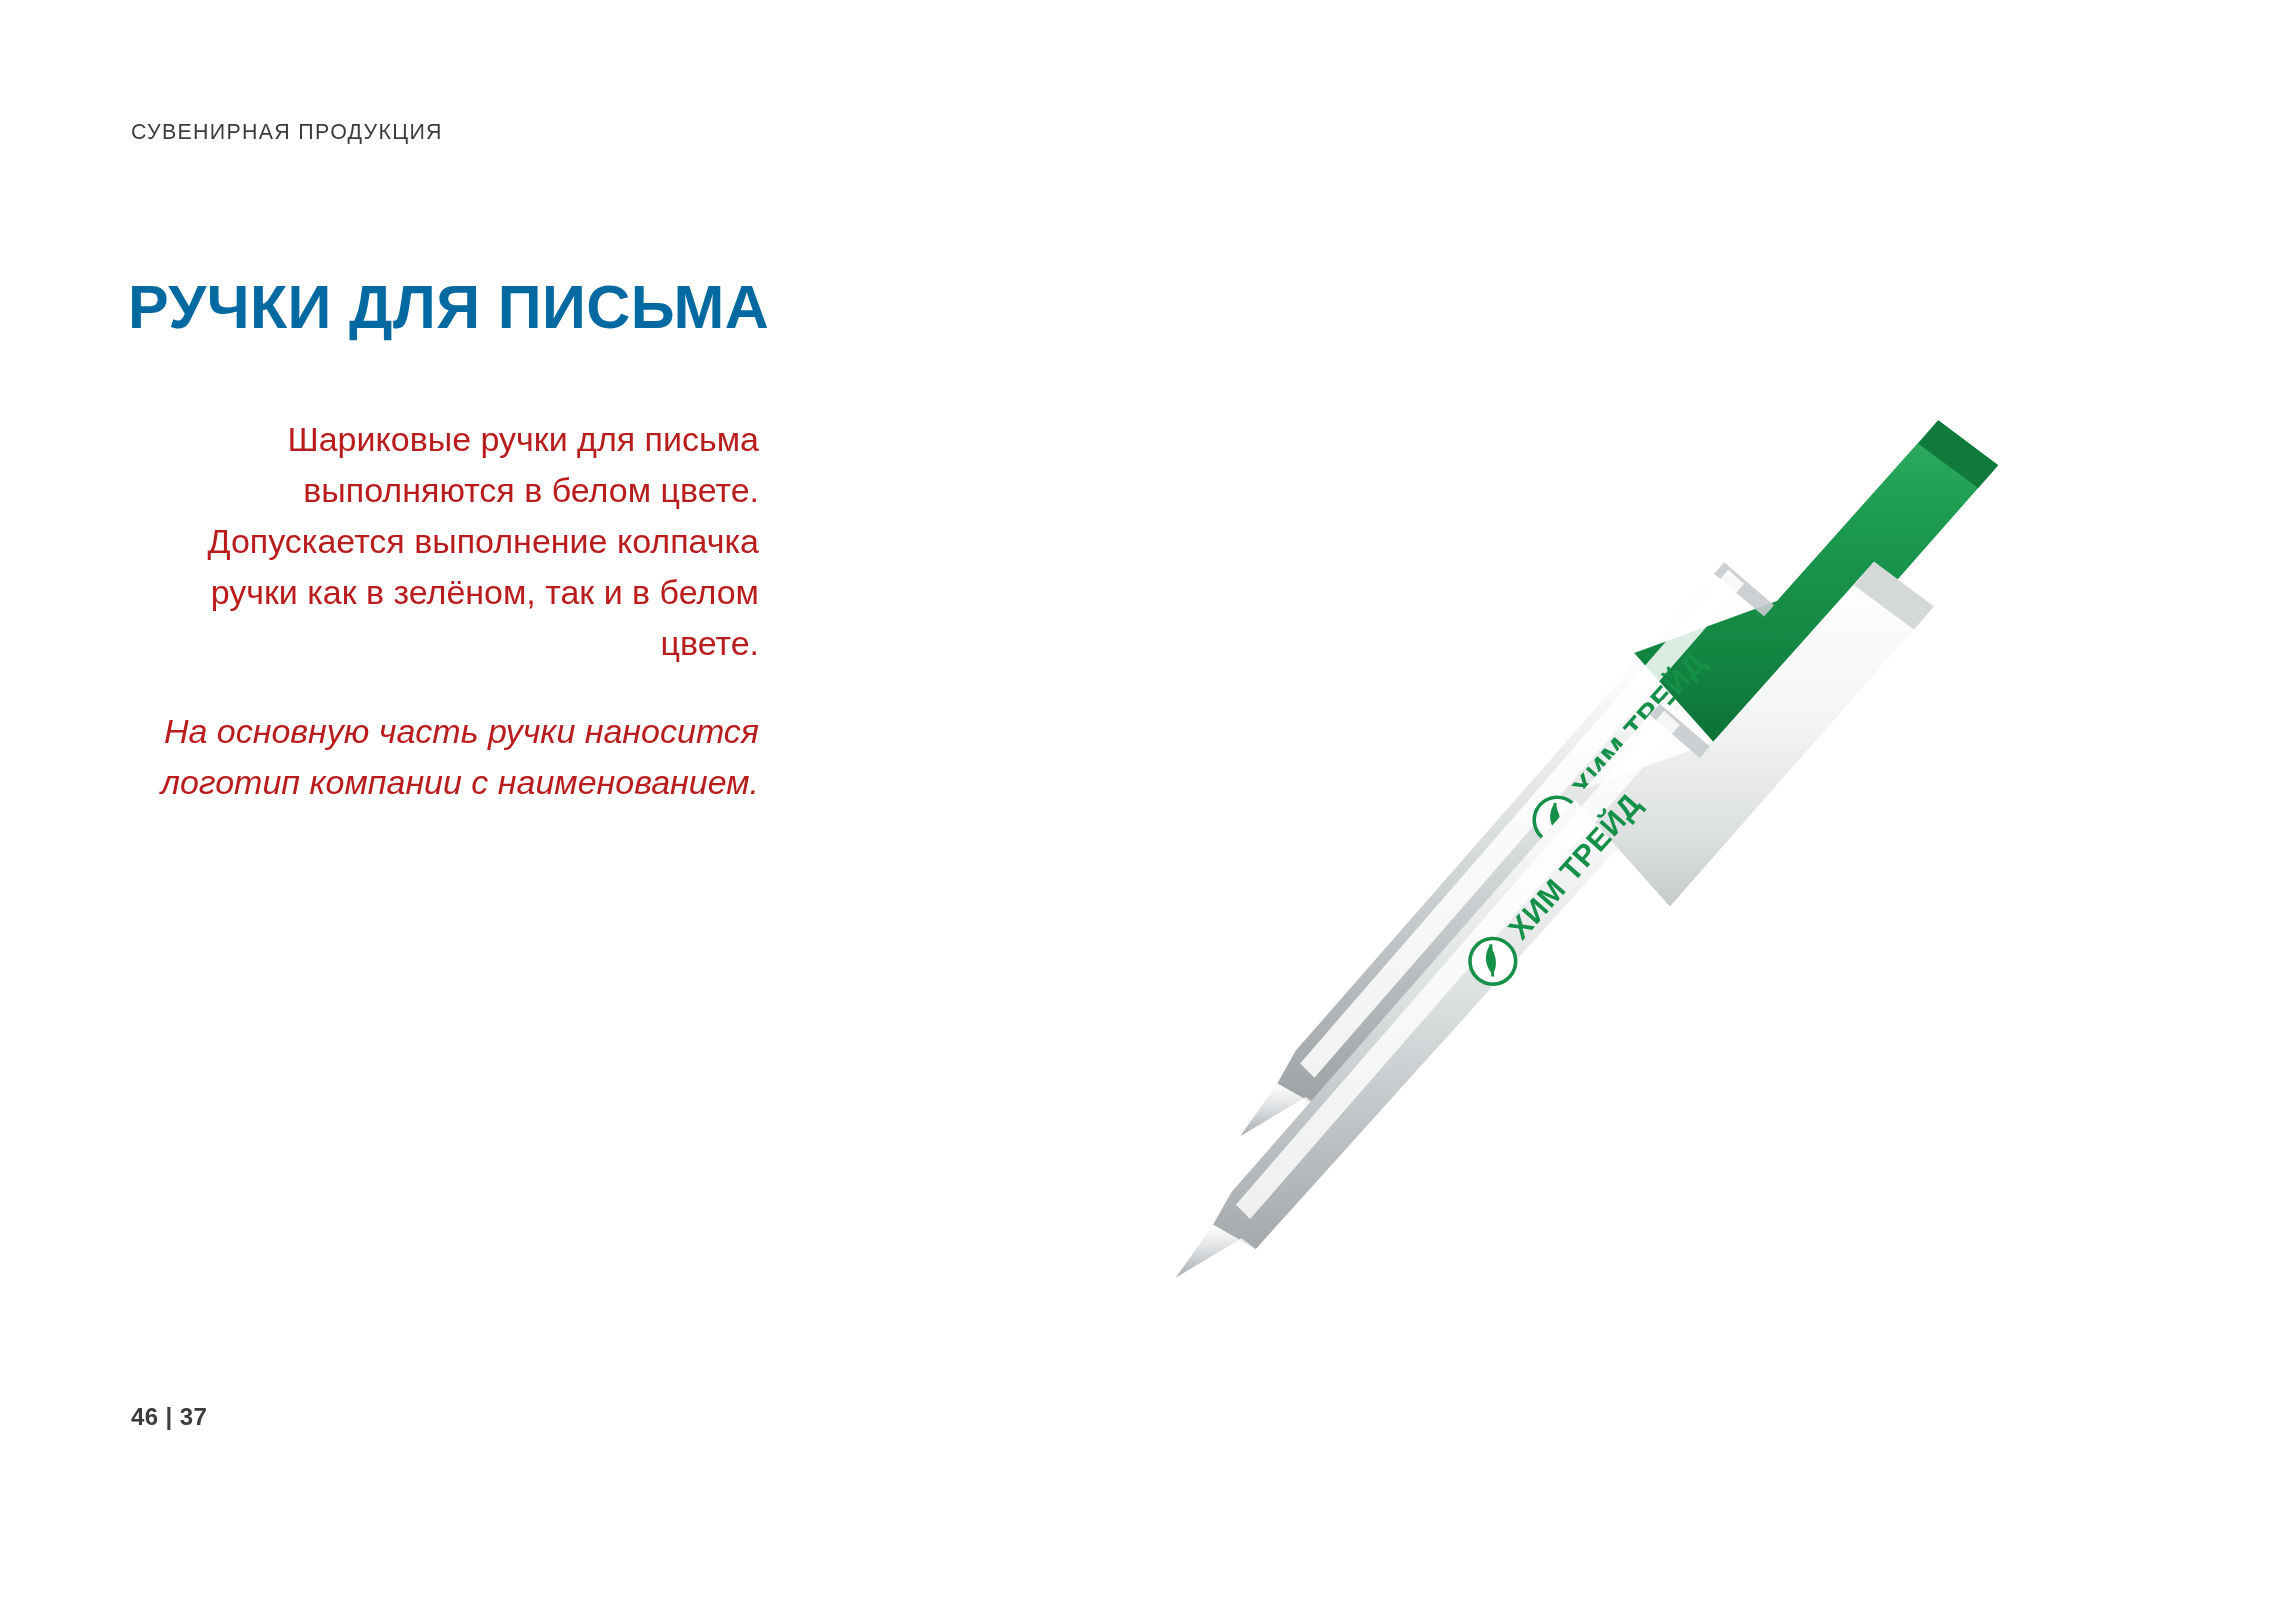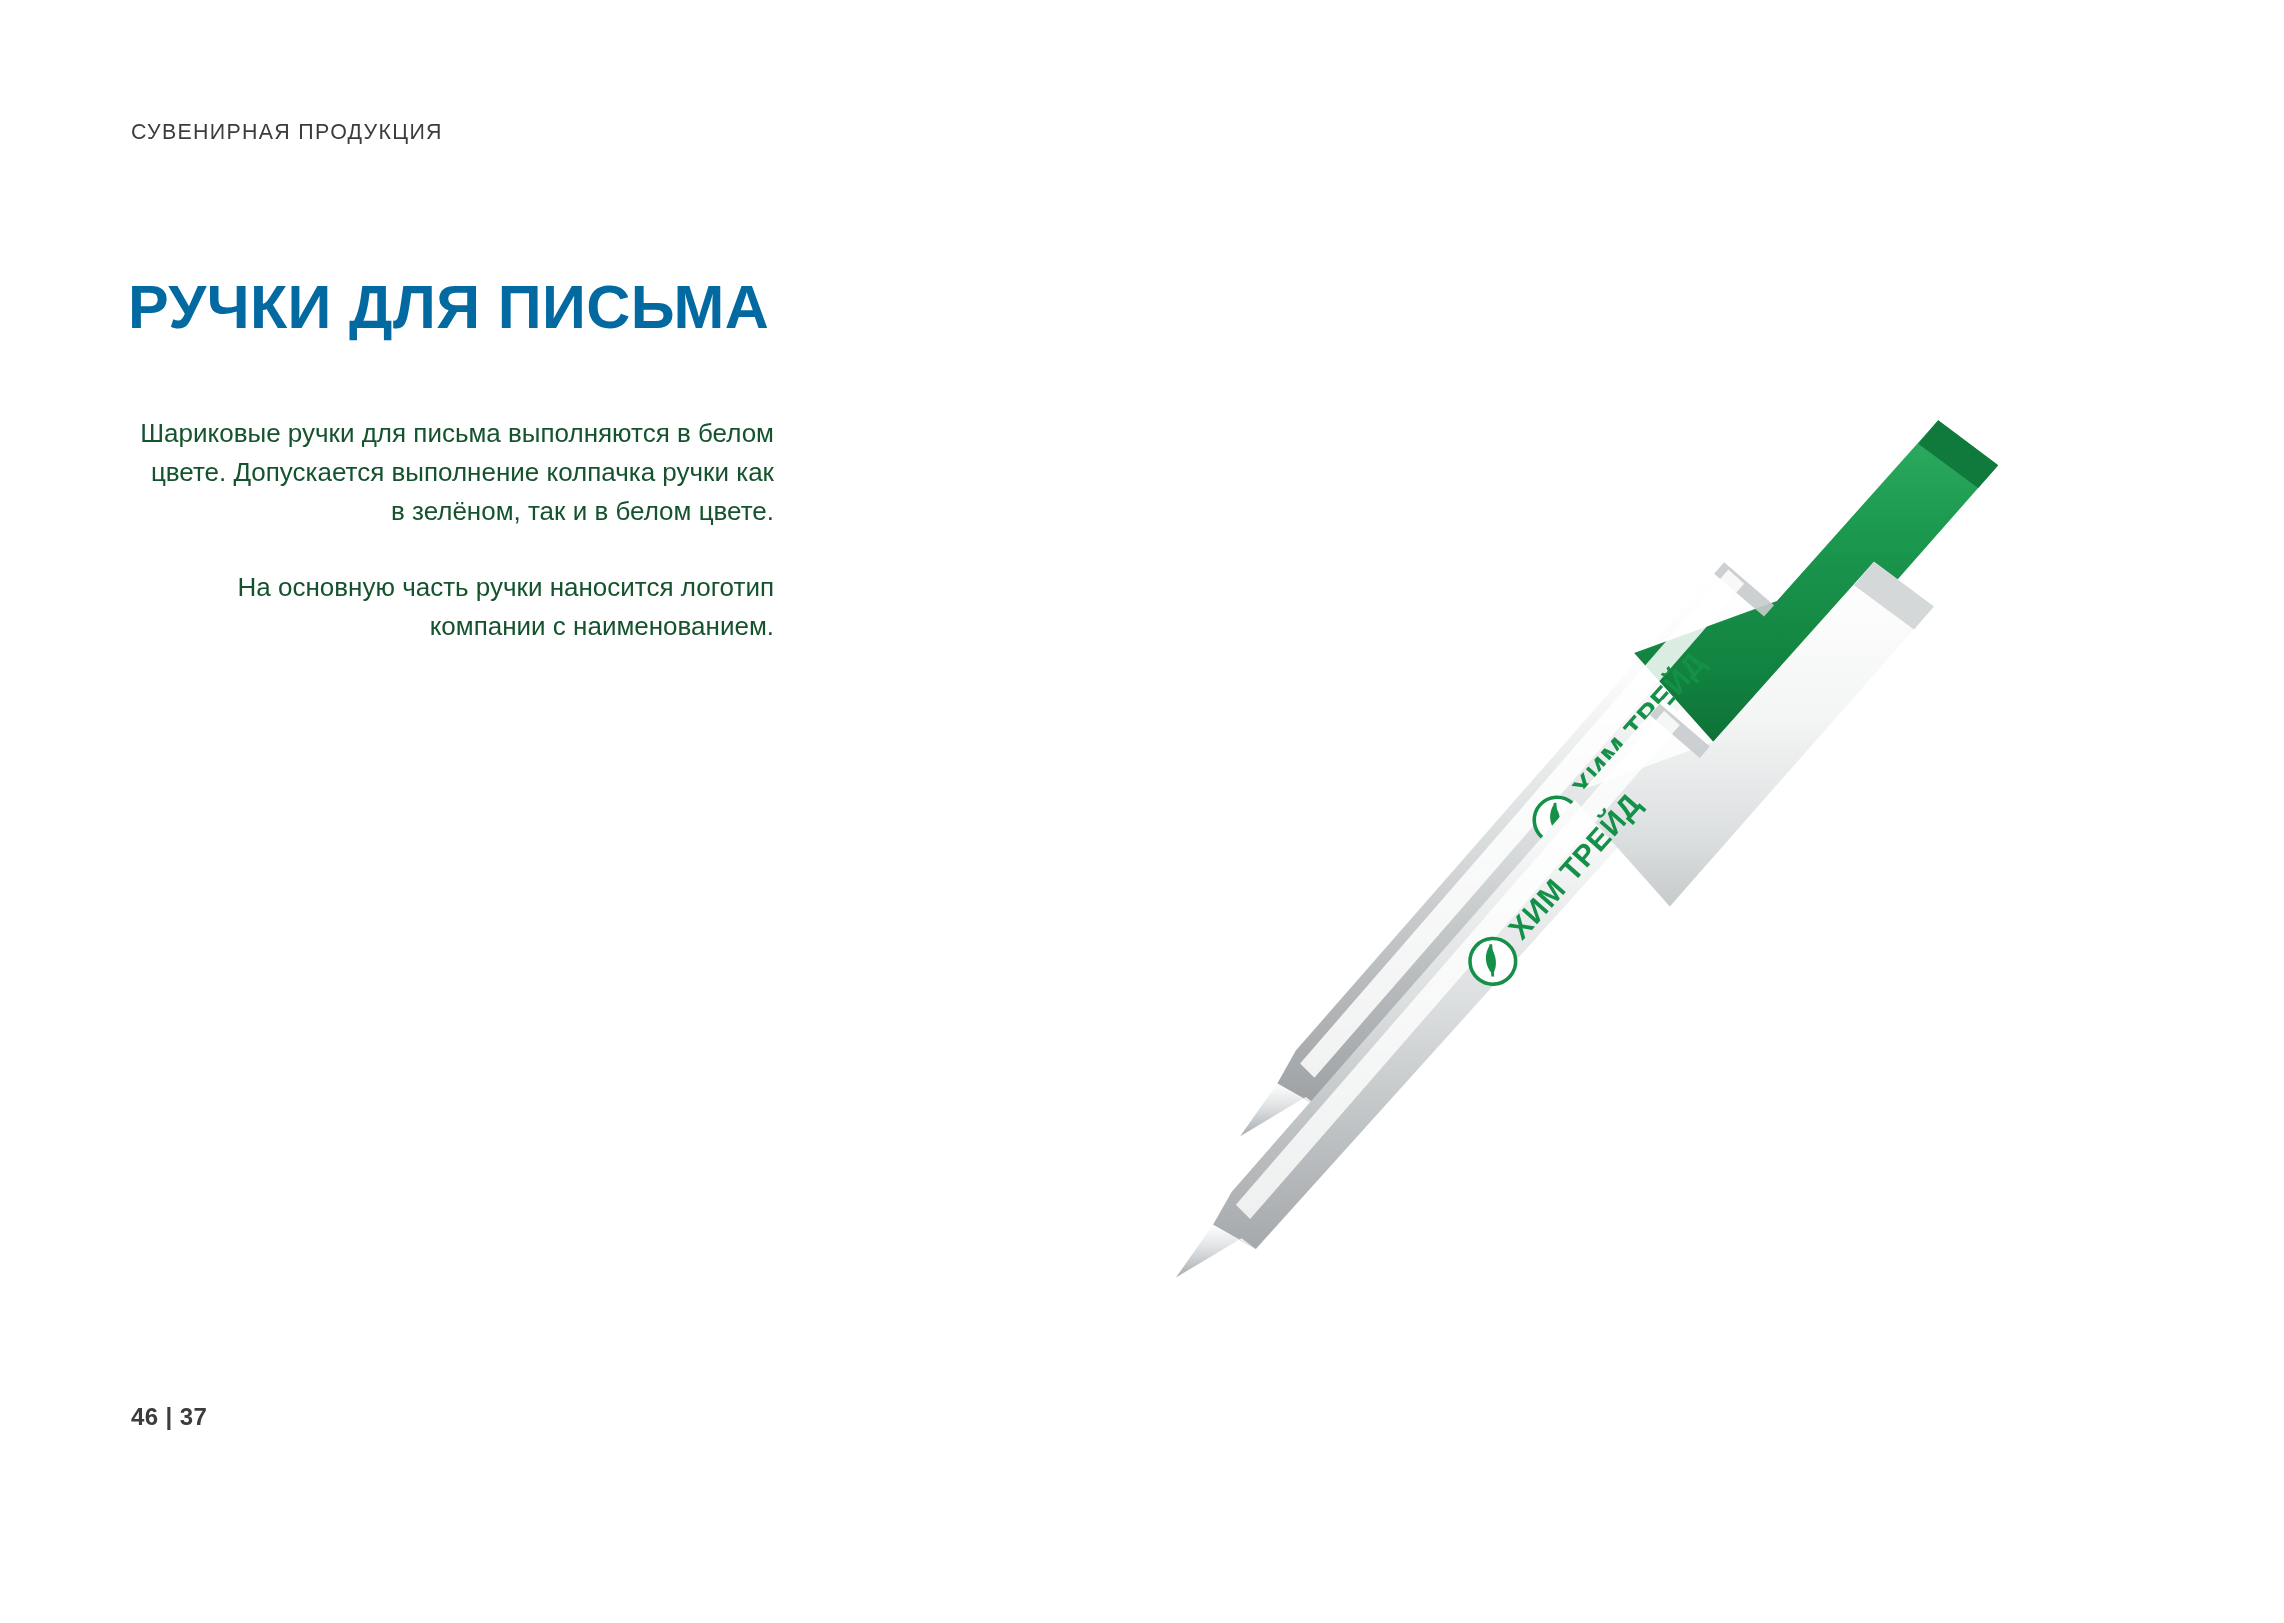--- a/index.html
+++ b/index.html
@@ -43,33 +43,34 @@
     font-size: 61px;
     line-height: 1;
     font-weight: 700;
     color: #0369a1;
     letter-spacing: 0.4px;
     white-space: nowrap;
   }
 
   .body-copy {
     position: absolute;
-    left: 132px;
+    left: 117px;
     top: 414px;
     width: 642px;
-    font-size: 26px;
+    font-size: 34px;
     line-height: 1.5;
-    color: #14532d;
+    color: #b91c1c;
     font-weight: 400;
   }
   .body-copy p {
     margin: 0 0 37px 0;
   }
   .body-copy p:last-child {
     margin-bottom: 4px;
+    font-style: italic;
   }
 
   .page-number {
     position: absolute;
     left: 131px;
     top: 1403px;
     font-size: 24px;
     font-weight: 700;
     color: #3c3c3b;
     letter-spacing: 0.4px;

